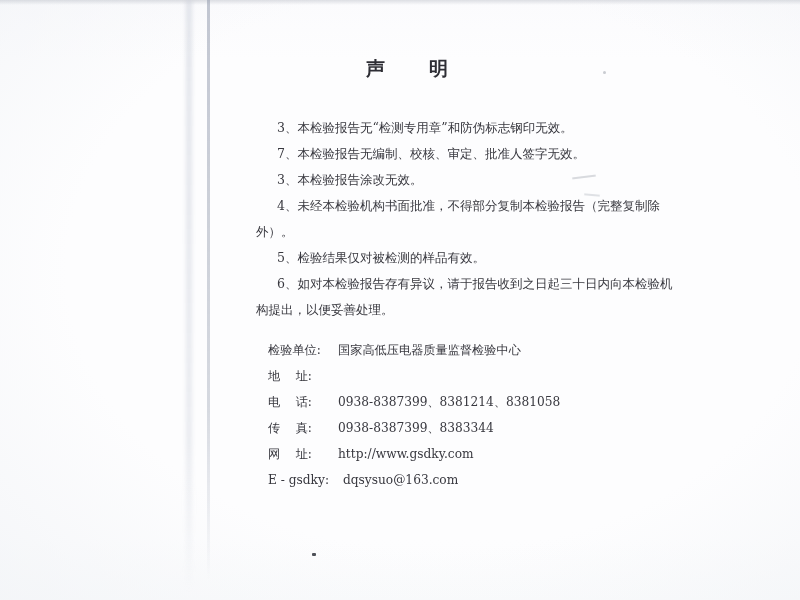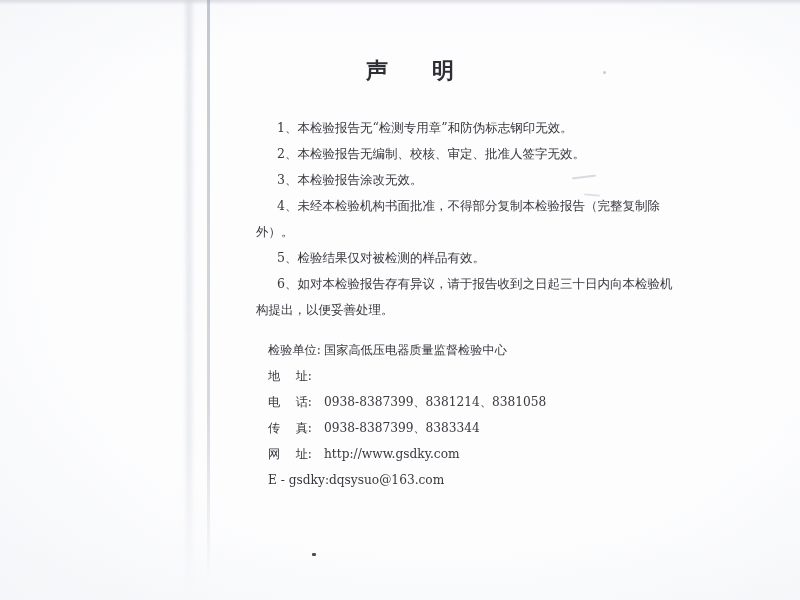--- a/index.html
+++ b/index.html
@@ -49,60 +49,60 @@
     background: rgba(120,126,140,0.22); transform: rotate(5deg); border-radius: 1px;
     filter: blur(0.5px);
   }
   .speck-faint {
     position: absolute; left: 603px; top: 71px; width: 3px; height: 3px;
     background: rgba(150,155,165,0.5); border-radius: 50%;
   }
   
   .doc-title {
     position: absolute; left: 366px; top: 56px;
-    font-size: 22px; font-weight: 700; color: #2e2e35;
+    font-size: 19px; font-weight: 700; color: #2e2e35;
     letter-spacing: 44px; white-space: nowrap; font-family: Liberation Mono, monospace;
   }
   .statement-block {
     position: absolute; left: 256px; top: 115px; width: 434px;
     font-size: 12.5px; line-height: 26px;
   }
   .statement-block p {
     margin: 0; text-indent: 21px;
   }
   .contact-block {
     position: absolute; left: 268px; top: 337px; width: 440px;
     font-size: 12.2px; line-height: 26px;
   }
   .contact-row { display: flex; }
   .contact-label {
     white-space: pre;
     min-width: 56px;
-    margin-right: 0;
+    margin-right: 14px;
   }
   .contact-value { white-space: pre; text-align: center; }
 </style>
 </head>
 <body>
 
 <div class="scan-page">
 
   <div class="top-edge-shadow"></div>
   <div class="crease-soft"></div>
   <div class="crease-hard"></div>
   <div class="squiggle-1"></div>
   <div class="squiggle-2"></div>
   <div class="speck-faint"></div>
   <div class="speck-dark"></div>
 
   <div class="doc-title">声明</div>
 
   <div class="statement-block">
-    <p>1、本检验报告无“检测专用章”和防伪标志钢印无效。</p>
-    <p>2、本检验报告无编制、校核、审定、批准人签字无效。</p>
+    <p>3、本检验报告无“检测专用章”和防伪标志钢印无效。</p>
+    <p>7、本检验报告无编制、校核、审定、批准人签字无效。</p>
     <p>3、本检验报告涂改无效。</p>
     <p>4、未经本检验机构书面批准，不得部分复制本检验报告（完整复制除外）。</p>
     <p>5、检验结果仅对被检测的样品有效。</p>
     <p><span>6、如对本检验报告存有异议，请于报告收到之日起三十日内向本检验机</span><br><span>构提出，以便妥善处理。</span></p>
   </div>
 
   <div class="contact-block">
     <div class="contact-row">
       <span class="contact-label">检验单位:</span>
       <span class="contact-value">国家高低压电器质量监督检验中心</span>

